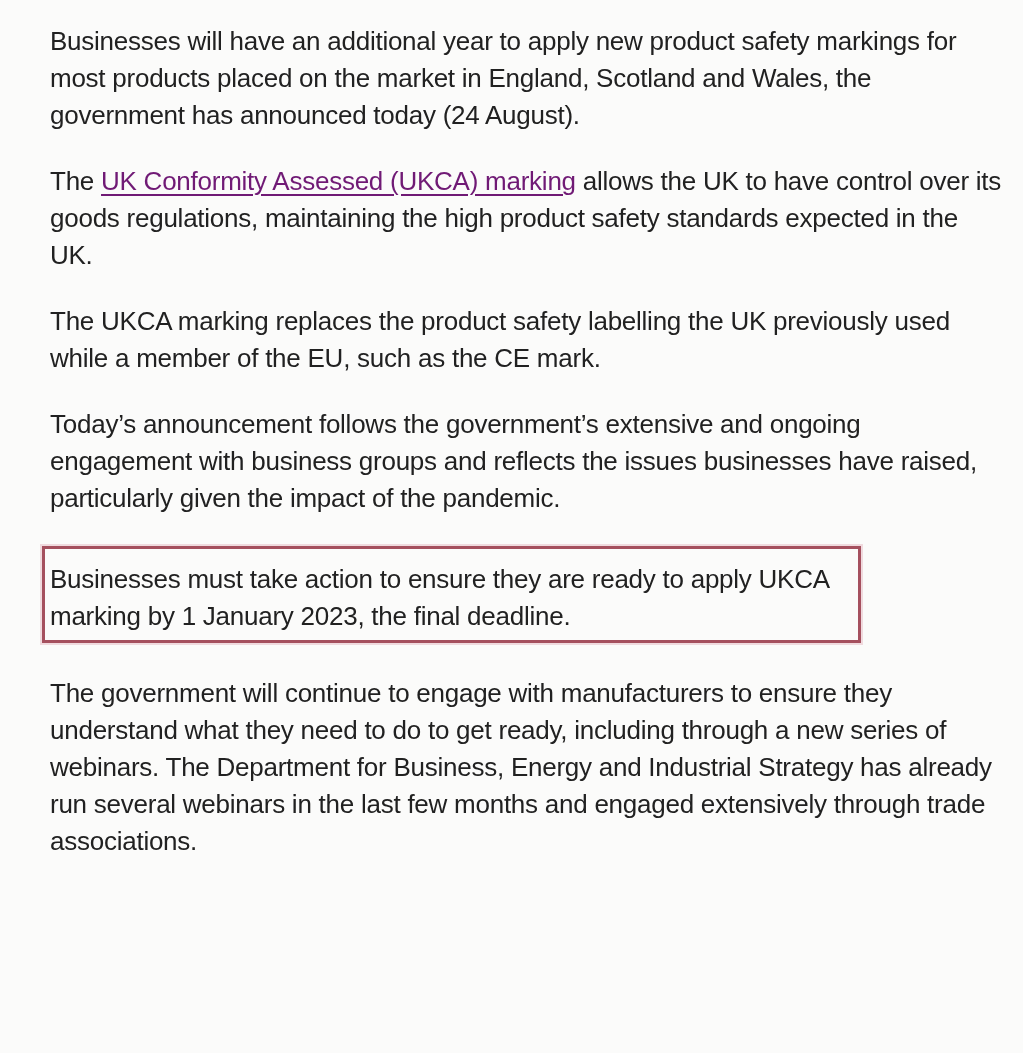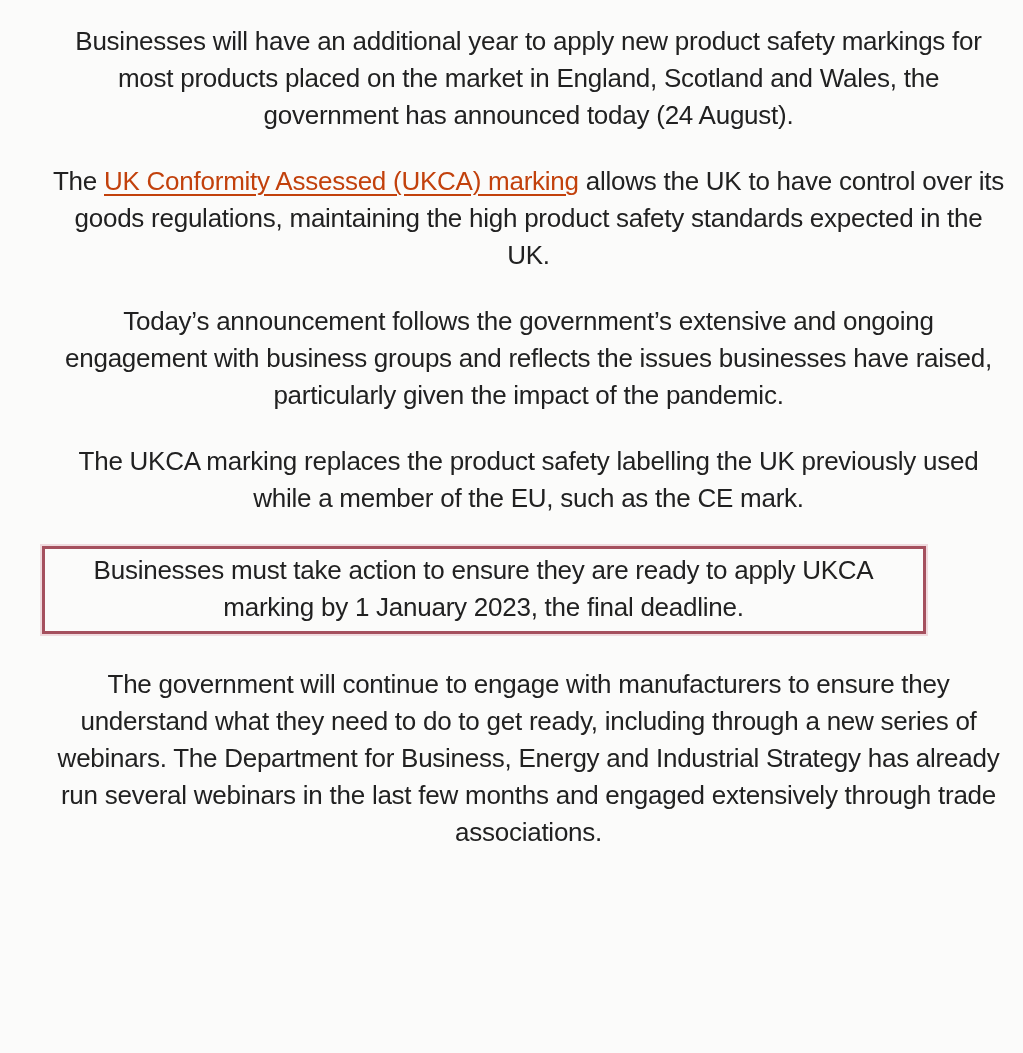--- a/index.html
+++ b/index.html
@@ -7,67 +7,66 @@
     padding: 0;
     background: #fbfbfa;
     font-family: "Liberation Sans", "DejaVu Sans", sans-serif;
   }
   .page {
     width: 1023px;
     height: 1053px;
     background: #fbfbfa;
     box-sizing: border-box;
     overflow: hidden;
-    text-align: center;
   }
   .article {
     box-sizing: border-box;
     padding: 23px 16px 0 50px;
     color: #212121;
   }
   .article p {
     font-size: 26px;
     line-height: 37px;
     letter-spacing: -0.25px;
     margin: 0 0 29px 0;
     max-width: 958px;
   }
   a.inline-link {
-    color: #c2410c;
+    color: #701a75;
     text-decoration: underline;
     text-decoration-thickness: 1.5px;
     text-underline-offset: 4px;
     cursor: pointer;
   }
   p.highlight {
     border: 3px solid #a5505e;
     box-shadow: 0 0 0 2px #f0dade;
     box-sizing: border-box;
-    width: 884px;
+    width: 819px;
     max-width: 951px;
     margin-left: -8px;
-    padding: 3px 6px 5px 5px;
+    padding: 12px 6px 5px 5px;
     margin-bottom: 32px;
   }
 </style>
 </head>
 <body>
 
 <div class="page">
   <div class="article">
 
     <p>Businesses will have an additional year to apply new product safety markings for most products placed on the market in England, Scotland and Wales, the government has announced today (24 August).</p>
 
     <p>
       <span>The </span><a class="inline-link">UK Conformity Assessed (UKCA) marking</a><span> allows the UK to have control over its goods regulations, maintaining the high product safety standards expected in the UK.</span>
     </p>
 
 
+    <p>The UKCA marking replaces the product safety labelling the UK previously used while a member of the EU, such as the CE mark.</p>
+
     <p>Today’s announcement follows the government’s extensive and ongoing engagement with business groups and reflects the issues businesses have raised, particularly given the impact of the pandemic.</p>
-
-    <p>The UKCA marking replaces the product safety labelling the UK previously used while a member of the EU, such as the CE mark.</p>
 
     <p class="highlight">Businesses must take action to ensure they are ready to apply UKCA marking by 1 January 2023, the final deadline.</p>
 
     <p>The government will continue to engage with manufacturers to ensure they understand what they need to do to get ready, including through a new series of webinars. The Department for Business, Energy and Industrial Strategy has already run several webinars in the last few months and engaged extensively through trade associations.</p>
 
   </div>
 </div>
 
 </body></html>

